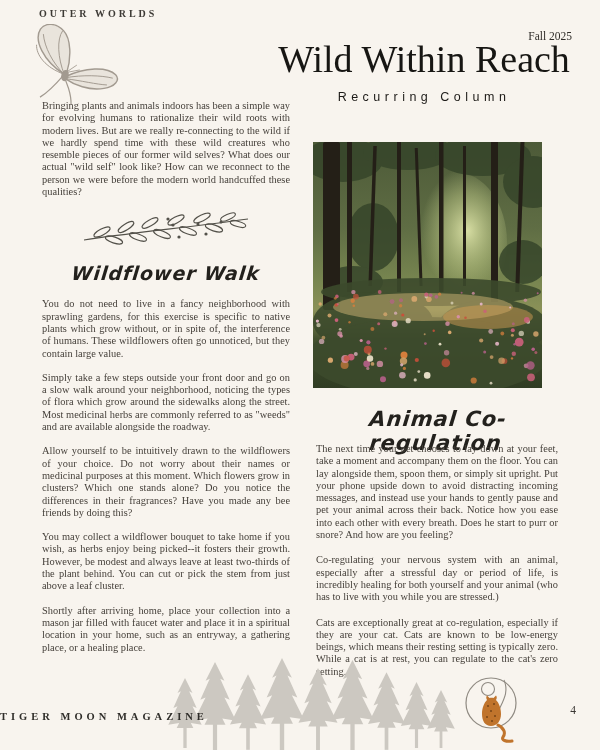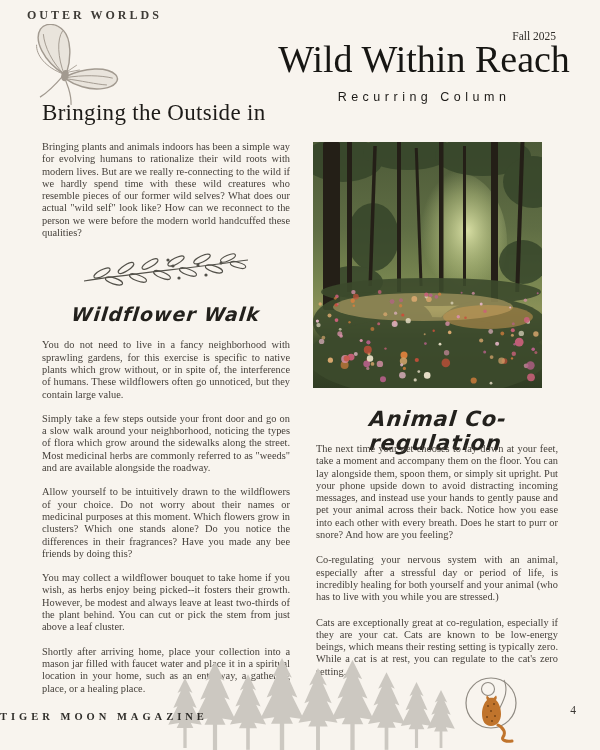--- a/index.html
+++ b/index.html
@@ -1,21 +1,21 @@
 <!DOCTYPE html>
 <html><head>
 <meta charset="utf-8">
 <style>
   html,body{margin:0;padding:0;}
   body{width:600px;height:750px;position:relative;overflow:hidden;
        background:#f8f4ee;font-family:"Liberation Serif",serif;color:#433e38;}
   .abs{position:absolute;}
 
-  .masthead{left:27px;top:8px;font-size:12px;letter-spacing:3px;color:#3d3a35;font-weight:bold;}
-  .issue{right:44px;top:30px;font-size:11.5px;color:#2f2c28;}
+  .masthead{left:39px;top:8px;font-size:10px;letter-spacing:3px;color:#3d3a35;font-weight:bold;}
+  .issue{right:28px;top:30px;font-size:11.5px;color:#2f2c28;}
 
   .title-block{left:268px;top:40px;width:312px;text-align:center;}
   .main-title{font-size:38px;line-height:1.05;color:#171613;font-weight:normal;margin:0;
               font-family:"Liberation Serif",serif;letter-spacing:0px;}
   .subtitle{font-family:Liberation Sans, sans-serif;font-size:12.5px;color:#1d1b18;
             letter-spacing:4.5px;margin-top:8px;line-height:1.55;}
 
   .left-col{left:42px;top:100px;width:248px;}
   .section-title{font-size:23px;color:#1d1b18;font-weight:normal;margin:0 0 15px 0;letter-spacing:0.3px;}
   .body-p{font-size:10.4px;line-height:12.3px;text-align:justify;margin:0 0 12px 0;color:#443f39;}
@@ -58,21 +58,20 @@
 </div>
 
 <div class="abs title-block">
   <h1 class="main-title">Wild Within Reach</h1>
   <div class="subtitle">
     <div>Recurring Column</div>
   </div>
 </div>
 
 <div class="abs left-col">
-  <h2 class="section-title">Bringing the Outside in</h2>
   <p class="body-p">Bringing plants and animals indoors has been a simple way for evolving humans to rationalize their wild roots with modern lives. But are we really re-connecting to the wild if we hardly spend time with these wild creatures who resemble pieces of our former wild selves? What does our actual "wild self" look like? How can we reconnect to the person we were before the modern world handcuffed these qualities?</p>
 
   <div class="divider-wrap">
     <svg width="172" height="42" viewBox="0 0 172 42" fill="none" stroke="#53514a" stroke-width="1.1">
       <path d="M4 30 C40 24 120 16 168 9"></path>
       <g>
         <ellipse cx="22" cy="22" rx="9" ry="3" transform="rotate(-28 22 22)"></ellipse>
         <ellipse cx="34" cy="30" rx="9" ry="3" transform="rotate(18 34 30)"></ellipse>
         <ellipse cx="46" cy="17" rx="9" ry="3" transform="rotate(-32 46 17)"></ellipse>
         <ellipse cx="58" cy="27" rx="9" ry="3" transform="rotate(20 58 27)"></ellipse>

